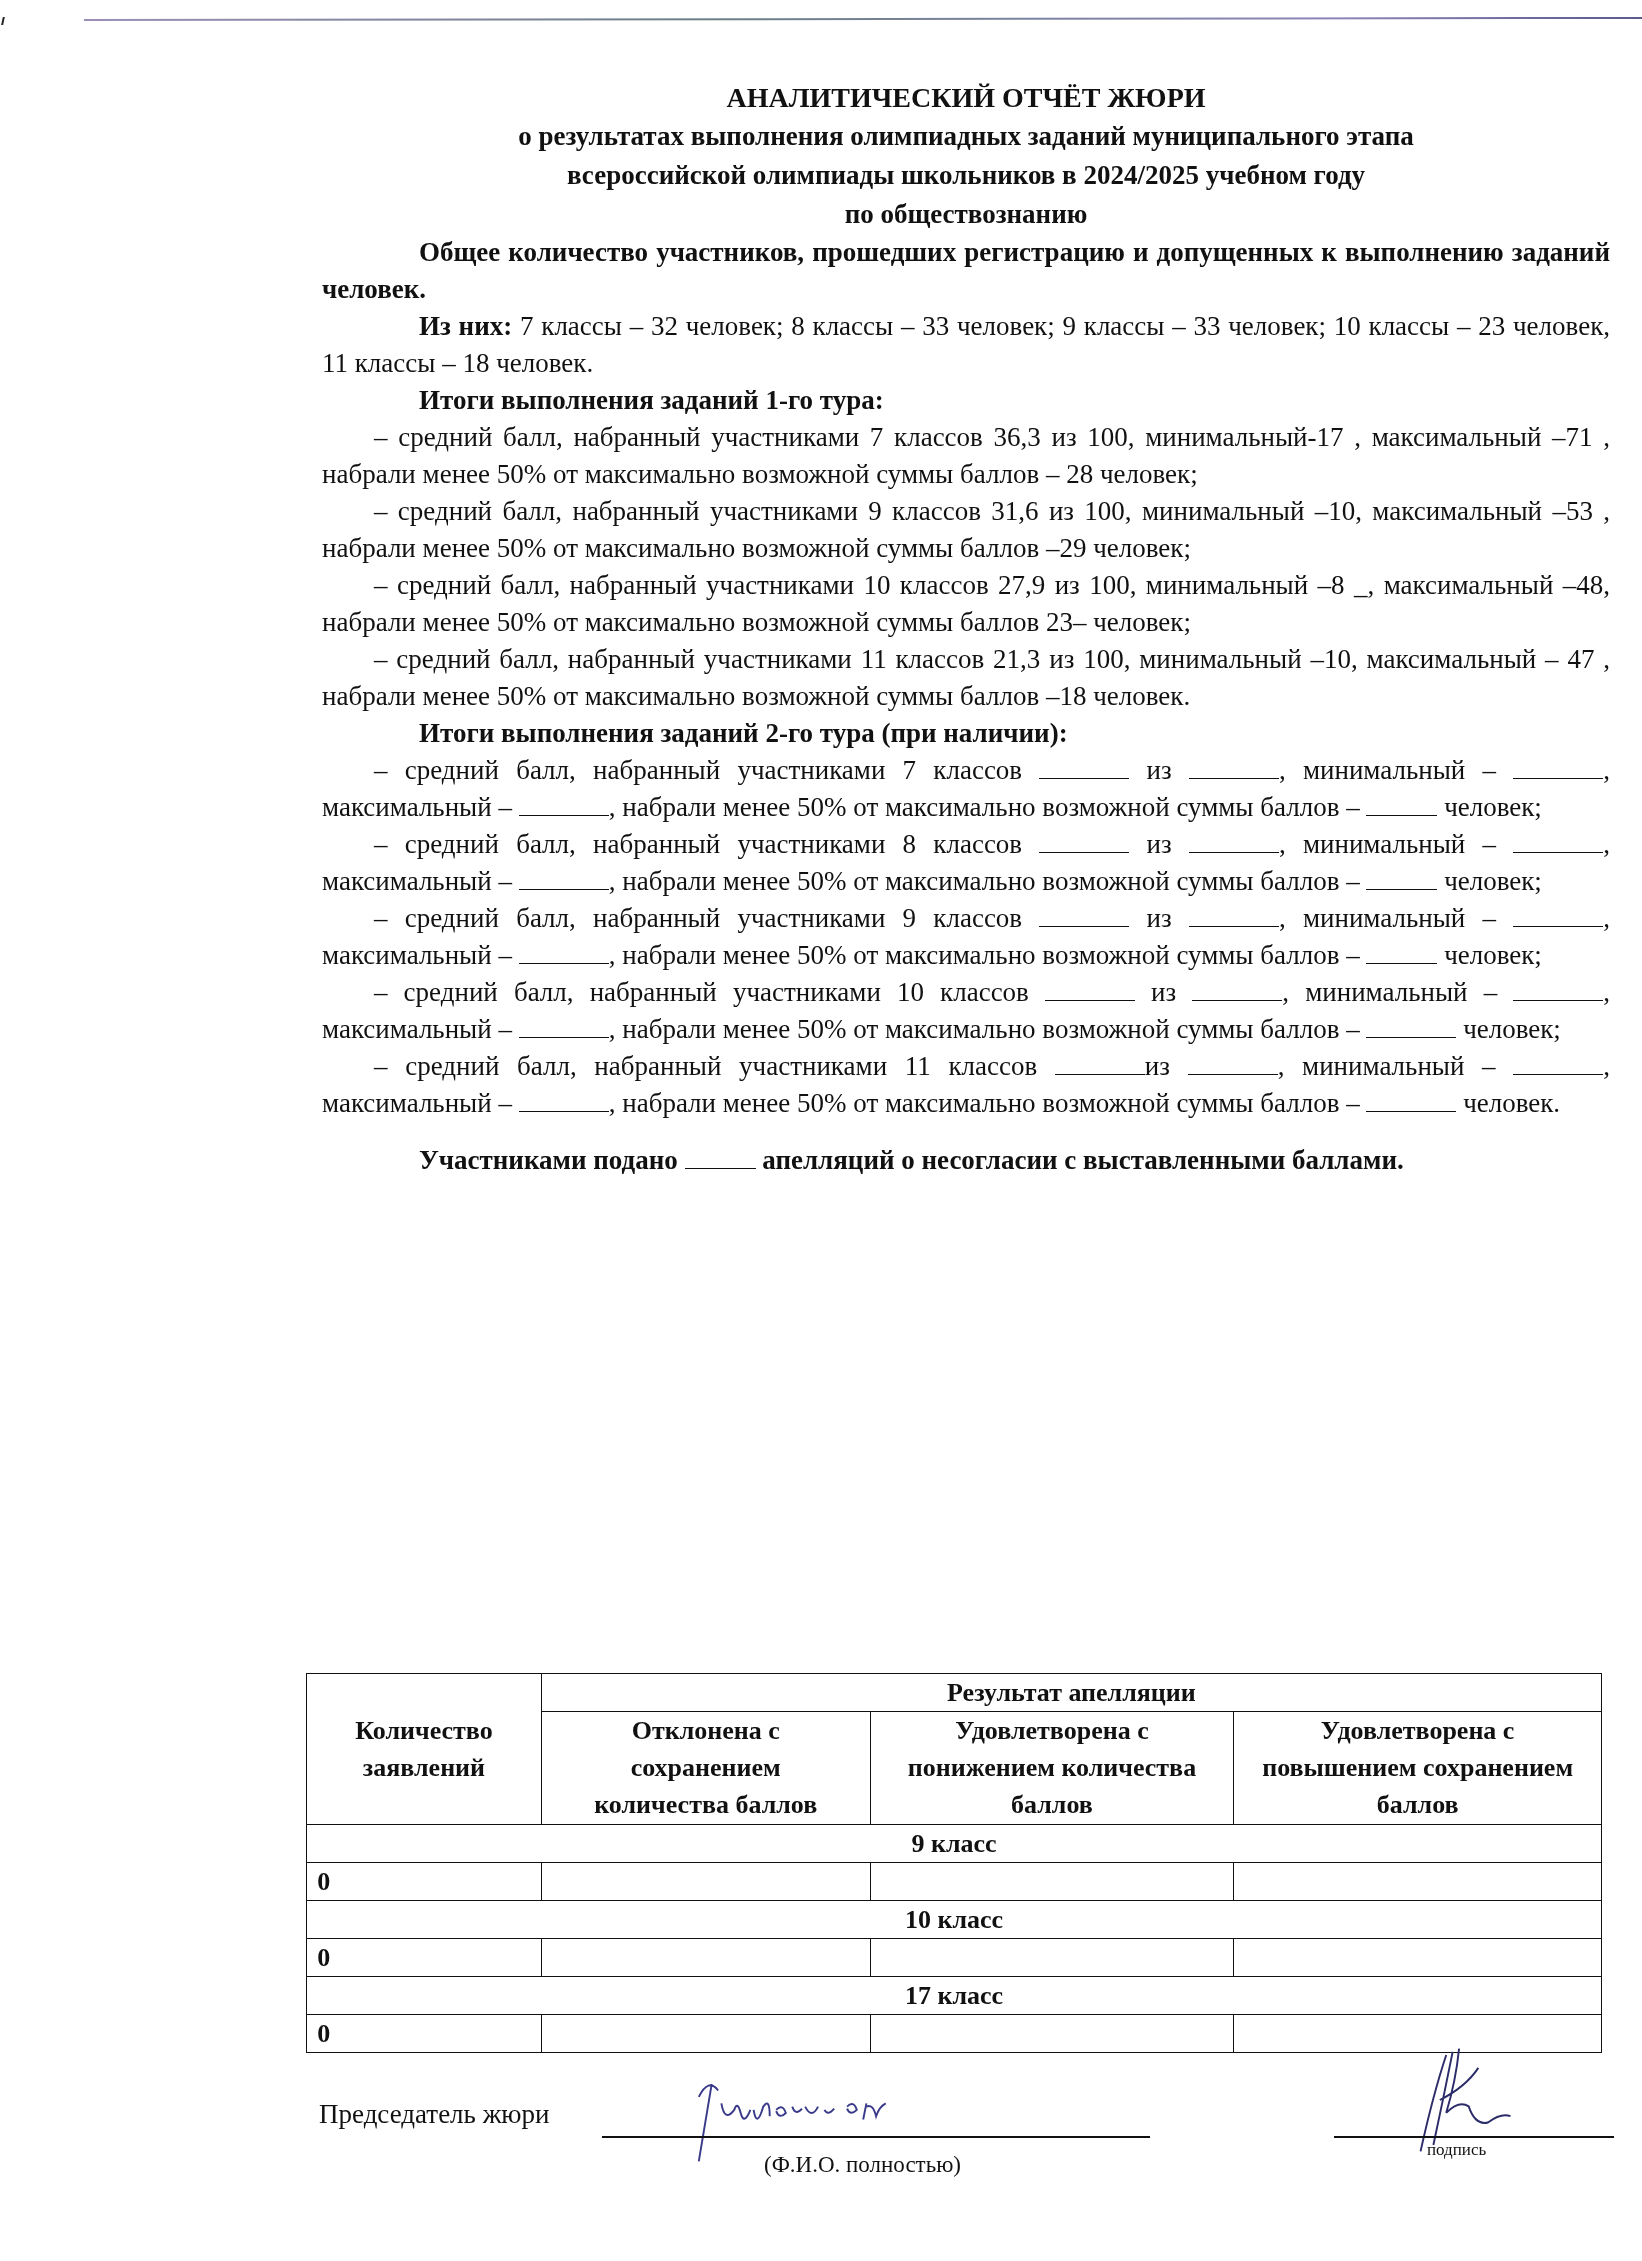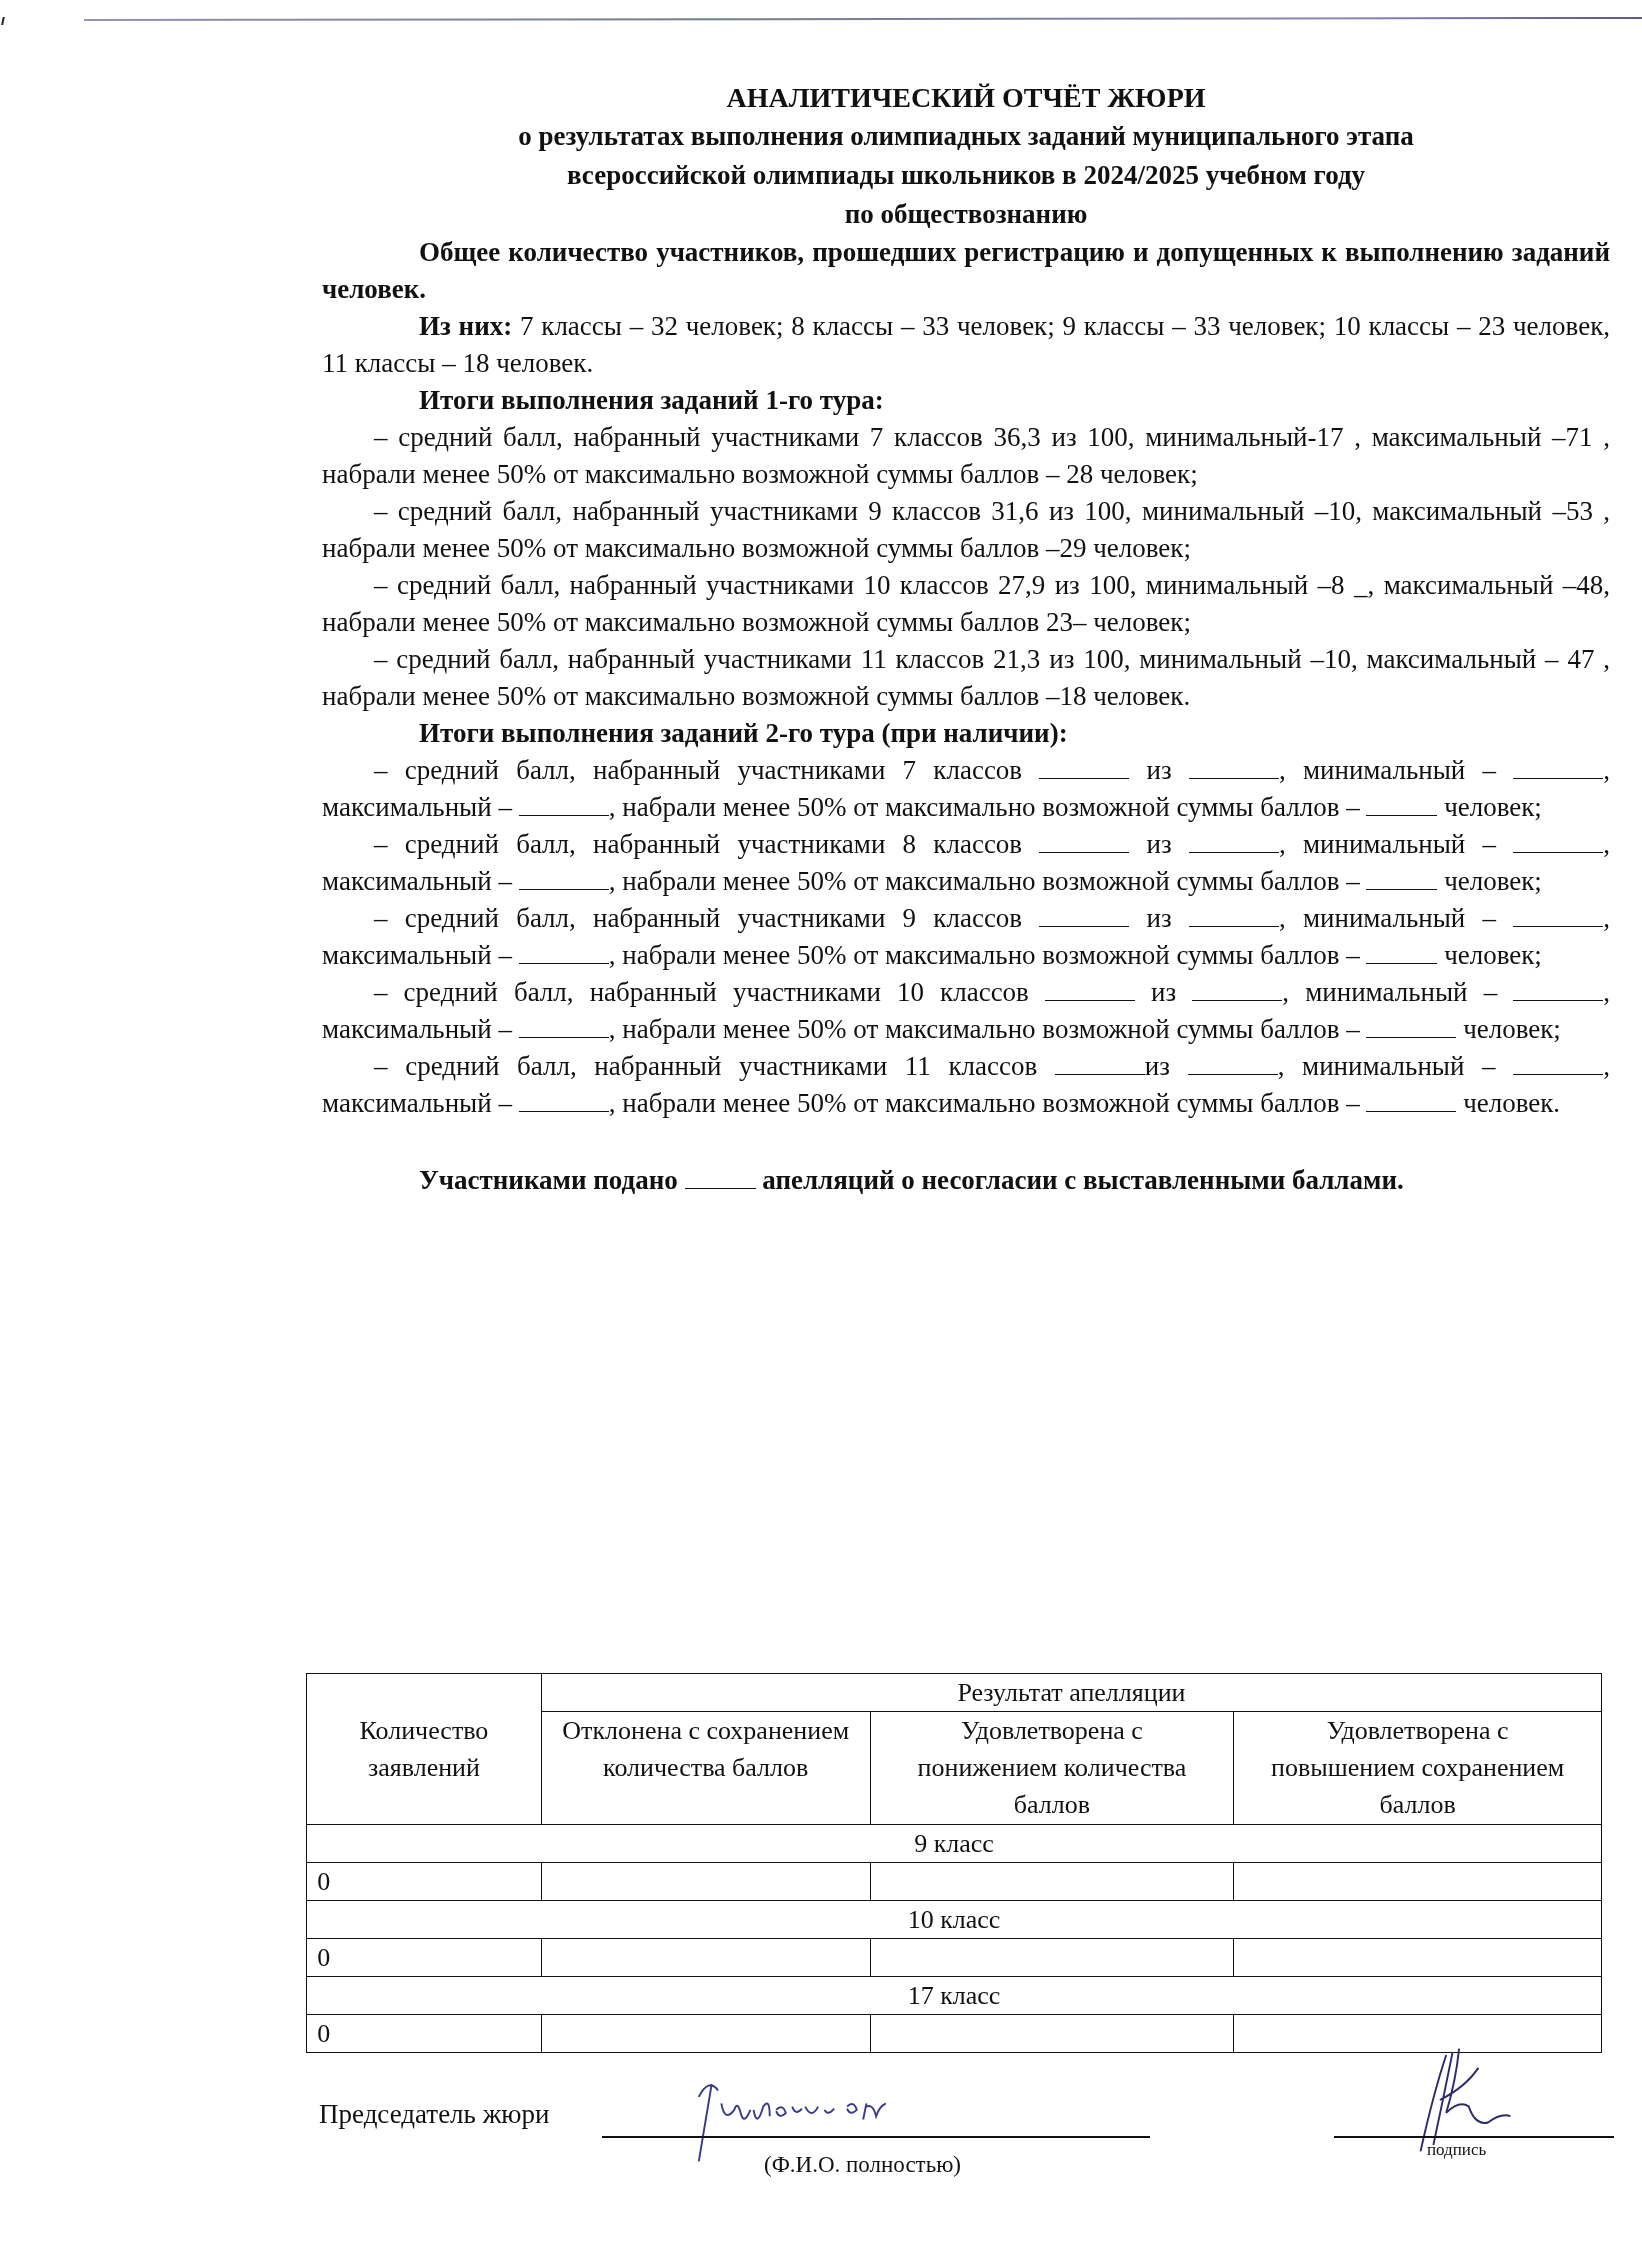--- a/index.html
+++ b/index.html
@@ -11,24 +11,24 @@
   .page { position: absolute; left: 322px; top: 77px; width: 1288px; }
   .center { text-align: center; }
   .title { font-weight: bold; font-size: 28px; line-height: 39px; margin-top: 1px; }
   .subtitle { font-weight: bold; font-size: 27px; line-height: 39px; }
   p { margin: 0; font-size: 27px; line-height: 37px; text-align: justify; }
   .indent { text-indent: 97px; }
   .bullet { text-indent: 52px; }
   b { font-weight: bold; }
   .blank { display: inline-block; border-bottom: 1.9px solid #111; width: 90px; height: 22px; vertical-align: baseline; }
   .blank.short { width: 71px; }
-  .appeal { margin-top: 40px; }
+  .appeal { margin-top: 20px; }
   table { position: absolute; left: 306px; top: 1673px; width: 1296px; border-collapse: collapse;
           font-size: 26px; line-height: 37px; }
-  td, th { border: 1.3px solid #111; font-weight: normal; text-align: center; vertical-align: middle; padding: 0 20px; }
+  td, th { border: 1.3px solid #111; font-weight: bold; text-align: center; vertical-align: middle; padding: 0 20px; }
   th.sub { vertical-align: top; }
   td.left { text-align: left; padding-left: 10.3px; }
   tr.head1 th { height: 37px; }
   tr.head2 th { height: 112px; }
   tr.grade td { height: 37px; }
   tr.row td { height: 37px; }
   .sig { position: absolute; top: 2081px; left: 319px; width: 1295px; height: 90px; font-size: 27px; }
   .sig-label { position: absolute; left: 0; top: 18px; }
   .fio-line { position: absolute; left: 283px; top: 55px; width: 548px; border-bottom: 2.6px solid #111; }
   .fio-caption { position: absolute; left: 445px; top: 59px; font-size: 23px; margin-top: 12px; }

